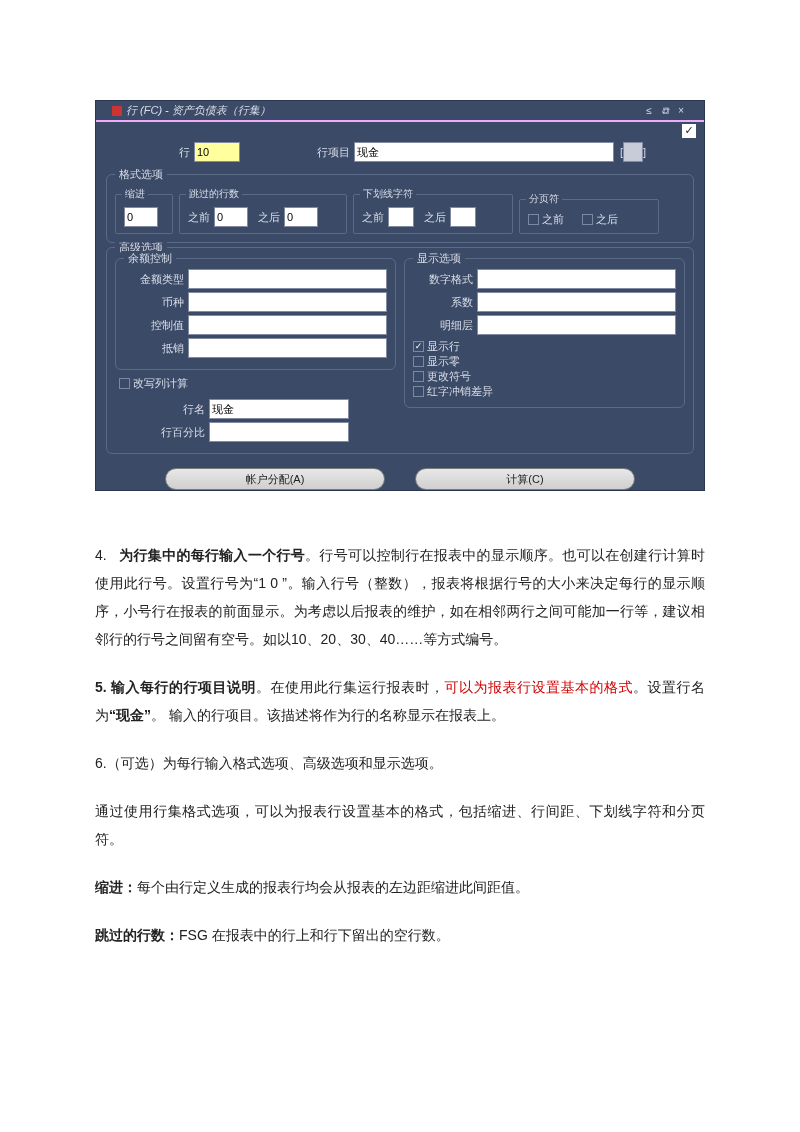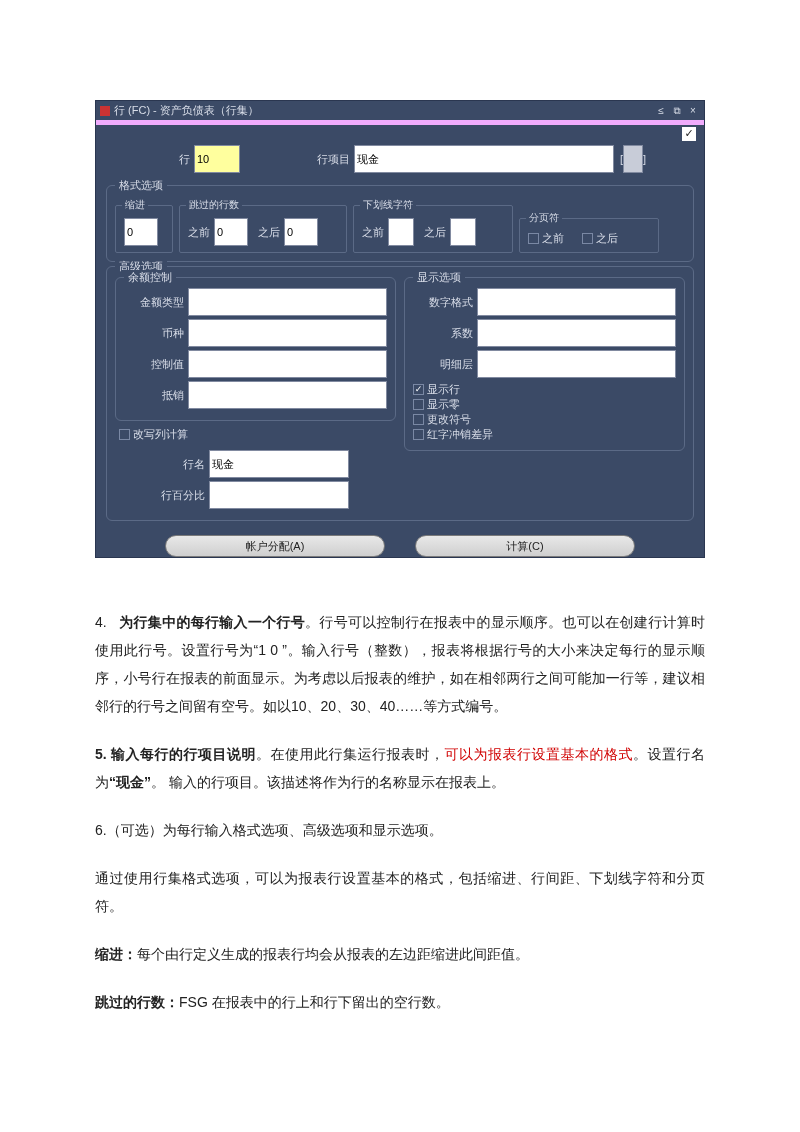--- a/index.html
+++ b/index.html
@@ -17,43 +17,44 @@
     width: 610px;
     background: #3b4a66;
     border: 1px solid #2a3650;
     font-size: 11px;
     color: #d8dde8;
   }
   .titlebar {
     display: flex;
     align-items: center;
     background: #3b4a66;
-    padding: 2px 4px;
-    border-bottom: 5px solid #f0abfc;
+    padding: 2px 16px;
+    border-bottom: 2px solid #f0abfc;
+    font-style: italic;
   }
   .titlebar .tb-icon {
     width: 10px; height: 10px; background:#cc3333; margin-right:4px;
   }
   .titlebar .title { flex:1; color:#d8dde8; font-size:11px; }
   .tb-btn {
     width:14px; height:12px; margin-left:2px;
     display:inline-flex; align-items:center; justify-content:center;
     color:#d8dde8; font-size:10px; cursor:default;
   }
   .top-check-row { text-align:right; padding:2px 8px 0 0; }
   .top-check {
     width:14px; height:14px; background:#fff; display:inline-block;
     text-align:center; line-height:12px; font-size:11px; color:#222;
   }
   .row1 {
     display:flex; align-items:center; padding:4px 14px 8px 14px;
   }
   .lbl { color:#d8dde8; font-size:11px; margin-right:4px; text-align:right; }
   .inp {
-    background:#fff; border:1px solid #818aa0; height:28px;
+    background:#fff; border:1px solid #818aa0; height:20px;
     color:#000; font-size:11px; padding:0 2px;
   }
   .inp-yellow { background:#ffff9e; }
   .grp {
     border:1px solid #5b6a86; margin:4px 10px; border-radius:6px;
     position:relative; padding:10px 8px 8px 8px;
   }
   .grp-title {
     position:absolute; top:-8px; left:8px; background:#3b4a66;
     padding:0 4px; color:#d8dde8; font-size:11px;

